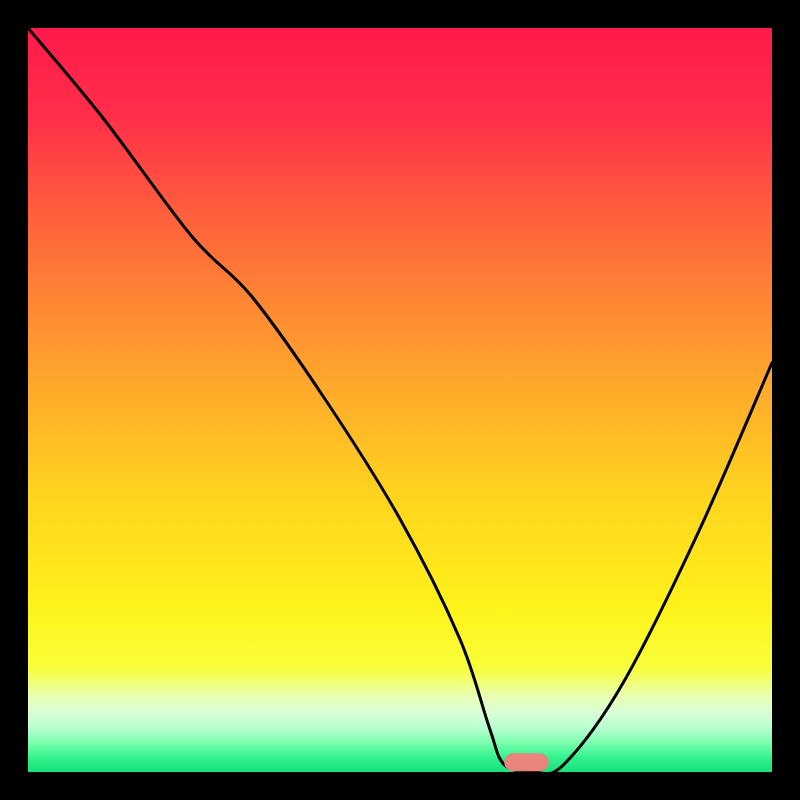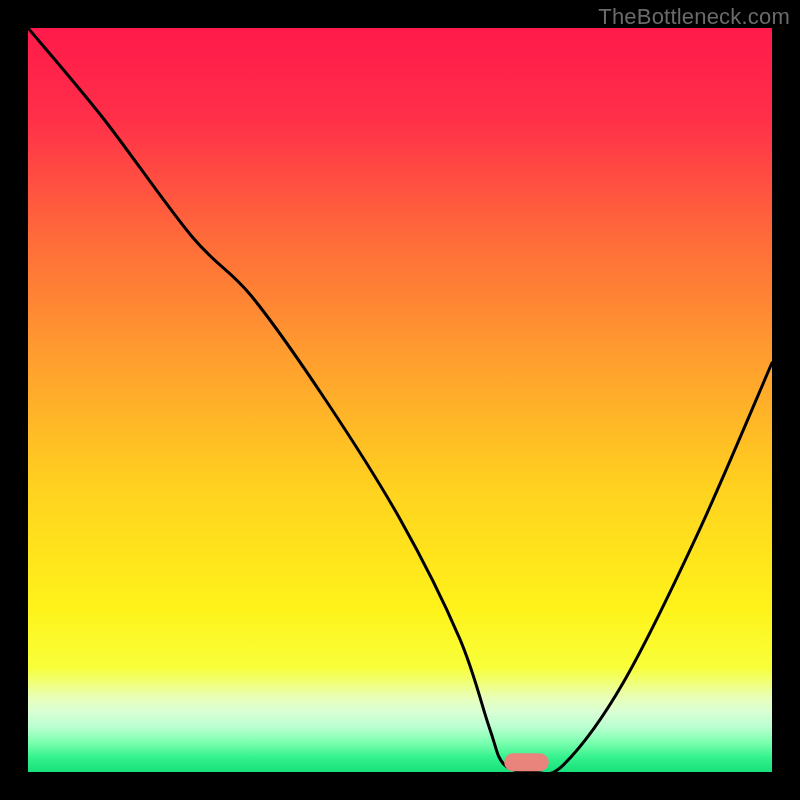--- a/index.html
+++ b/index.html
@@ -33,21 +33,20 @@
     top: 28px;
     width: 744px;
     height: 744px;
     display: block;
   }
 </style>
 </head>
 <body>
 <div class="frame">
 
-  <div class="watermark">TheBottleneck.com</div>
 
   <svg class="plot" viewBox="0 0 744 744" preserveAspectRatio="none">
     <defs>
       <linearGradient id="bg-grad" x1="0" y1="0" x2="0" y2="1">
         <stop offset="0%" stop-color="#ff1a4b"></stop>
         <stop offset="12%" stop-color="#ff2f49"></stop>
         <stop offset="28%" stop-color="#ff6a3a"></stop>
         <stop offset="45%" stop-color="#ffa02e"></stop>
         <stop offset="62%" stop-color="#ffd21f"></stop>
         <stop offset="78%" stop-color="#fff31a"></stop>

